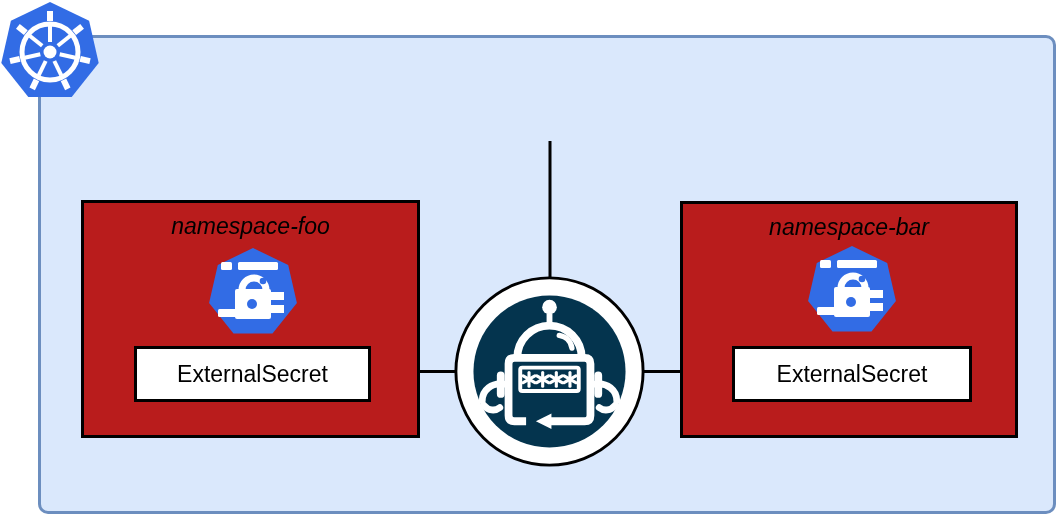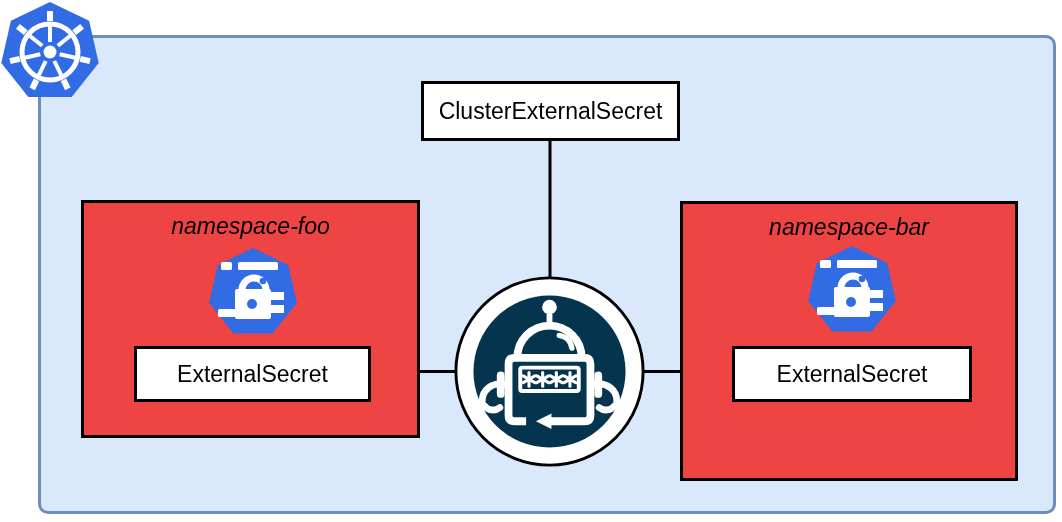--- a/index.html
+++ b/index.html
@@ -13,25 +13,25 @@
     box-sizing:border-box;
   }
   svg.connectors { position:absolute; left:0; top:0; width:1062px; height:522px; }
   .box {
     position:absolute; background:#ffffff; border:3px solid #000;
     box-sizing:border-box; display:flex; align-items:center; justify-content:center;
     font-size:23px; line-height:1; white-space:nowrap;
   }
   .ces { left:421px; top:81px; width:259px; height:60px; }
   .ns {
-    position:absolute; background:#ef4444; border:3px solid #000;
+    position:absolute; background:#b91c1c; border:3px solid #000;
     box-sizing:border-box;
   }
   .ns.foo { left:81px;  top:200px; width:339px; height:238px; }
-  .ns.bar { left:680px; top:201px; width:338px; height:280px; }
+  .ns.bar { left:680px; top:201px; width:338px; height:237px; }
   .ns-title {
     position:absolute; left:0; right:0; top:10px; text-align:center;
     font-style:italic; font-size:23px;
   }
   .crd-icon { position:absolute; width:90px; height:92px; }
   .ns.foo .crd-icon { left:124px; top:43px; }
   .ns.bar .crd-icon { left:124px; top:40px; }
   .es { position:absolute;text-align:center; }
   .ns.foo .es { left:50px; top:143px; width:237px; height:56px; }
   .ns.bar .es { left:49px; top:142px; width:240px; height:56px; }
@@ -71,23 +71,20 @@
         <line x1="80.2" y1="58.9" x2="90" y2="61.1"></line>
         <line x1="63.5" y1="79.9" x2="67.8" y2="88.9"></line>
         <line x1="36.5" y1="79.9" x2="32.2" y2="88.9"></line>
         <line x1="19.8" y1="58.9" x2="10" y2="61.1"></line>
         <line x1="25.8" y1="32.7" x2="17.9" y2="26.4"></line>
       </g>
     </g>
     <circle cx="50" cy="52" r="6.5" fill="#ffffff"></circle>
   </svg>
 
-  <div class="box ces">
-    <span>ClusterExternalSecret</span>
-  </div>
 
   <div class="ns foo">
     <div class="ns-title">namespace-foo</div>
     <svg class="crd-icon" viewBox="0 0 90 92">
       <polygon points="45,2 80.2,19 88.9,57 64.5,87.5 25.5,87.5 1.1,57 9.8,19" fill="#326ce5"></polygon>
       <g fill="#ffffff">
         <rect x="13" y="16" width="11" height="8" rx="1.5"></rect>
         <rect x="30" y="16" width="40" height="8" rx="1.5"></rect>
         <rect x="27" y="43" width="36" height="30" rx="2"></rect>
         <rect x="63" y="46" width="13" height="8"></rect>

